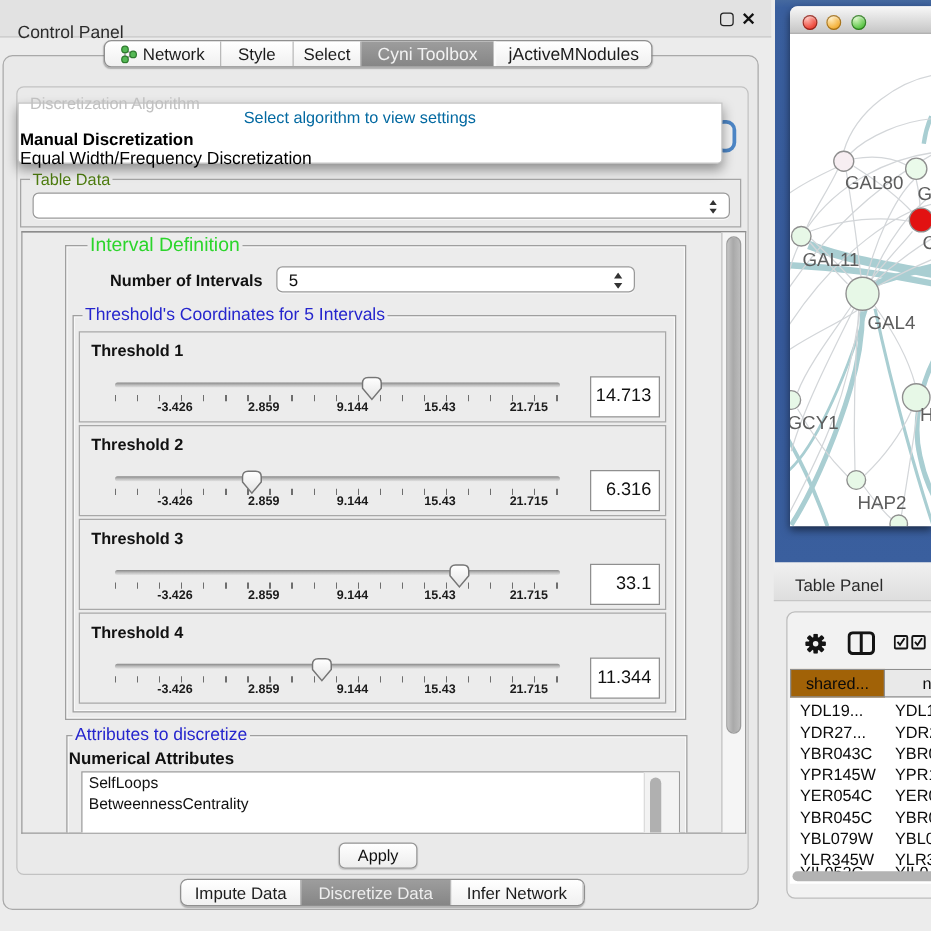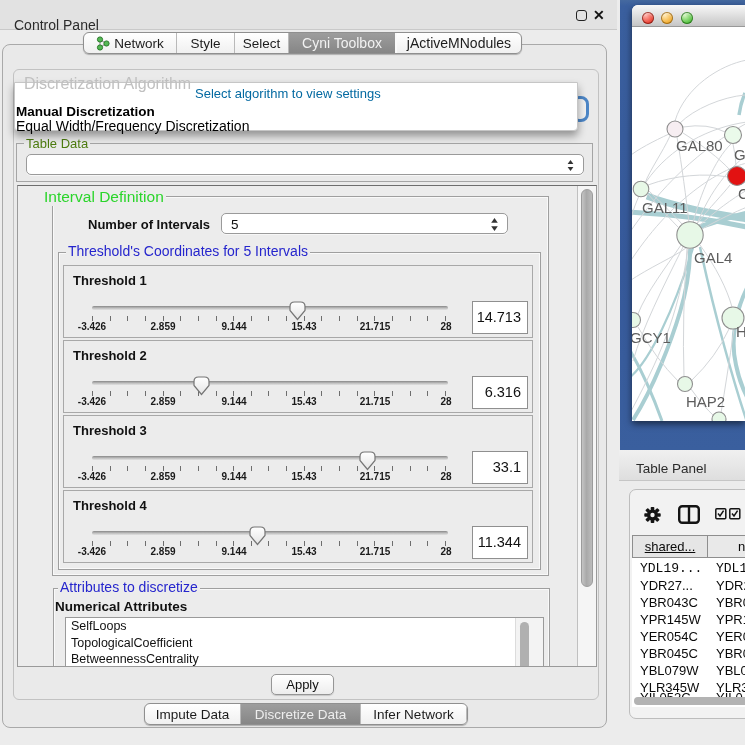--- a/index.html
+++ b/index.html
@@ -32,63 +32,63 @@
 
 #tdgroup { left:16px; top:143px; width:577px; height:39px; border:1px solid #a5a5a5; }
 #tdlabel { left:24px; top:136px; font-size:13px; color:#4d7c0f; background:#eaeaea; padding:0 2px; }
 #tdcombo { left:26px; top:154px; width:558px; height:21px; }
 
 #scrollpane { left:17px; top:185px; width:580px; height:482px; background:#ececec; border:1px solid #9a9a9a; border-top:1.5px solid #6e6e6e; overflow:hidden; }
 #vsb { left:577px; top:186px; width:19px; height:480px; background:#f5f5f5; border-left:1px solid #c0c0c0; }
 #vsb .thumb { position:absolute; left:3px; top:3px; width:12px; height:398px; background:linear-gradient(90deg,#c4c4c4,#a9a9a9 45%,#bcbcbc); border:1px solid #9b9b9b; border-radius:7px; }
 
 #idgroup { left:34px; top:10px; width:497px; height:380px; }
-#idlabel { left:24px; top:2px; font-size:15.5px; color:#2bd52b; background:#ececec; }
+#idlabel { left:52px; top:2px; font-size:15.5px; color:#2bd52b; background:#ececec; }
 #noi { left:70px; top:31px; font-size:13px; font-weight:bold; color:#111; }
 #noicombo { left:203px; top:27px; width:287px; height:21px; }
 #thgroup { left:40px; top:66px; width:483px; height:318px; }
 #thlabel { left:48px; top:57px; font-size:14px; color:#2525cd; background:#ececec; }
 .thpanel { position:absolute; left:45px; width:470px; height:73px; background:#ececec; border:1px solid #a8a8a8; }
 .thpanel .tl { position:absolute; left:9px; top:7px; font-size:13px; font-weight:bold; color:#111; }
 .track { position:absolute; left:28px; top:40px; width:356px; height:4px; border-radius:2px; background:linear-gradient(#878787,#c0c0c0 55%,#e2e2e2); }
 .ticks { position:absolute; left:28px; top:50px; width:356px; height:5px; background:repeating-linear-gradient(90deg,#6e6e6e 0 1px,transparent 1px 17.65px); }
 .tlabels { position:absolute; left:0; top:55.5px; width:100%; height:11px; font-size:10px; font-weight:bold; color:#1a1a1a; }
-.tlabels span { position:absolute; transform:translateX(-50%); }
+.tlabels span { position:absolute; transform:translateX(-50%);margin-left:48px; }
 .thumbw { position:absolute; top:35px; width:17px; height:20px; }
 .vbox { position:absolute; left:408px; top:35px; width:56px; height:33px; background:#ffffff; border:1px solid #8f8f8f; font-size:14.5px; color:#111; text-align:right; line-height:31px; padding-right:6px; }
 
 #atgroup { left:35px; top:402px; width:497px; height:140px; }
 #atlabel { left:40px; top:393px; font-size:14px; color:#2525cd; background:#ececec; }
 #numattr { left:37px; top:413px; font-size:13.5px; font-weight:bold; color:#111; }
 #attrlist { left:47px; top:431px; width:479px; height:120px; background:#ffffff; border:1px solid #9a9a9a; font-size:12.5px; color:#111; }
 #attrlist div { padding:1.2px 0 1.2px 5px; }
 #attrvsb { position:absolute; left:449px; top:0; width:28px; height:120px; background:#f3f3f3; border-left:1px solid #dcdcdc; }
 #attrvsb .thumb { position:absolute; left:4px; top:4px; width:9px; height:112px; background:#b0b0b0; border-radius:4.5px; }
 
 #dacap { left:571px; top:96px; width:18px; height:26px; border:3px solid #4d86c6; border-radius:8px; background:#f2f2f2; z-index:4; }
 #dapopup { left:14px; top:82px; width:564px; height:49px; background:#ffffff; border:1px solid #c6c6c6; border-radius:0 0 4px 4px; box-shadow:0 5px 9px rgba(0,0,0,0.38); z-index:5; }
-#dalabel { left:24px; top:75px; font-size:16px; color:#c0c0c0; z-index:6; }
+#dalabel { left:24px; top:75px; font-size:13px; color:#c0c0c0; z-index:6; }
 #daplaceholder { left:195px; top:86px; font-size:13px; color:#0369a1; z-index:6; }
 #daitem1 { left:16px; top:104px; font-size:13.5px; font-weight:bold; color:#000; z-index:6; }
 #daitem2 { left:16px; top:118px; font-size:14px; color:#000; z-index:6; }
 
 #apply { left:271px; top:674px; width:63px; height:21px; background:linear-gradient(#ffffff,#ededed); border:1px solid #969696; border-radius:5px; font-size:13px; color:#111; text-align:center; line-height:19px; box-shadow:0 1px 1px rgba(0,0,0,0.15); }
 
 #netframe { left:620px; top:0; width:125px; height:450px; background:linear-gradient(180deg,#45699f 0px,#3a5f9e 6px,#36599a 60%,#3a5f9e); }
 #macwin { left:632px; top:5px; width:113px; height:416px; border-radius:6px 0 0 0; overflow:hidden; box-shadow:0 3px 7px rgba(0,0,0,0.55); background:#ffffff; }
 #mactb { position:absolute; left:0; top:0; width:100%; height:22px; background:linear-gradient(#f8f8f8,#c6c6c6); border-bottom:1px solid #999999; }
 .tl-btn { position:absolute; top:6.5px; width:12px; height:12px; border-radius:50%; }
 #netcanvas { position:absolute; left:-2px; top:22px; width:115px; height:394px; }
 
 #tptitle { left:619px; top:450px; width:126px; height:31px; background:linear-gradient(#f0f0f0,#dedede); border-bottom:1px solid #c6c6c6; }
 #tptitle .t { position:absolute; left:17px; top:11px; font-size:13.5px; color:#2b2b2b; }
 #tpbg { left:619px; top:482px; width:126px; height:264px; background:#ececec; }
 #tppanel { left:629px; top:489px; width:130px; height:230px; background:#f2f2f2; border:1px solid #bdbdbd; border-radius:7px 0 0 7px; }
 #tptable { left:632px; top:535px; width:113px; height:172px; background:#ffffff; font-size:13px; color:#0a0a0a; overflow:hidden; }
-#tphead1 { position:absolute; left:0; top:0; width:76px; height:23px; background:#e5e5e5; border:1px solid #8e8e8e; text-align:center; line-height:22px;text-decoration:underline; }
+#tphead1 { position:absolute; left:0; top:0; width:76px; height:23px; background:#a16207; border:1px solid #8e8e8e; text-align:center; line-height:22px; }
 #tphead2 { position:absolute; left:76px; top:0; width:40px; height:23px; background:#e9e9e9; border:1px solid #8e8e8e; border-left:none; }
 .trow { position:absolute; left:0; width:113px; height:17.2px; }
 .trow .c1 { position:absolute; left:8px; }
 .trow .c2 { position:absolute; left:84px; }
 #hsb { left:632px; top:694px; width:113px; height:16px; }
 #hsb .thumb { position:absolute; left:2px; top:3px; width:115px; height:8px; background:#b3b3b3; border-radius:4px; }
 </style>
 </head>
 <body>
 
@@ -212,21 +212,20 @@
         <span style="left:311px;">21.715</span>
         <span style="left:382px;">28</span>
       </div>
     <div class="vbox">11.344</div>
   </div>
   <div class="group abs" id="atgroup"></div>
   <div class="glabel abs" id="atlabel">Attributes to discretize</div>
   <div class="abs" id="numattr">Numerical Attributes</div>
   <div class="abs" id="attrlist">
     <div>SelfLoops</div>
-    <div>TopologicalCoefficient</div>
     <div>BetweennessCentrality</div>
     <div id="attrvsb">
         <div class="thumb"></div>
       </div>
   </div>
 </div>
 <div class="abs" id="vsb">
     <div class="thumb"></div>
   </div>
 
@@ -349,21 +348,21 @@
   <rect x="0.8" y="0.8" width="10" height="10" rx="1" fill="none" stroke="#141414" stroke-width="1.5"></rect>
   <path d="M3,5.5 L5,8 L8.6,2.6" fill="none" stroke="#141414" stroke-width="1.5"></path>
   <rect x="14.8" y="0.8" width="10" height="10" rx="1" fill="none" stroke="#141414" stroke-width="1.5"></rect>
   <path d="M17,5.5 L19,8 L22.6,2.6" fill="none" stroke="#141414" stroke-width="1.5"></path>
 </svg>
 <div class="abs" id="tptable">
   <div id="tphead1">shared...</div>
   <div id="tphead2">
       <span style="position:absolute; left:30px; line-height:22px;">n</span>
     </div>
-  <div class="trow" style="top:26px;font-family:Liberation Mono, monospace;">
+  <div class="trow" style="top:26px;">
       <span class="c1">YDL19...</span>
       <span class="c2">YDL1</span>
     </div>
   <div class="trow" style="top:43px;">
       <span class="c1">YDR27...</span>
       <span class="c2">YDR2</span>
     </div>
   <div class="trow" style="top:60px;">
       <span class="c1">YBR043C</span>
       <span class="c2">YBR0</span>

